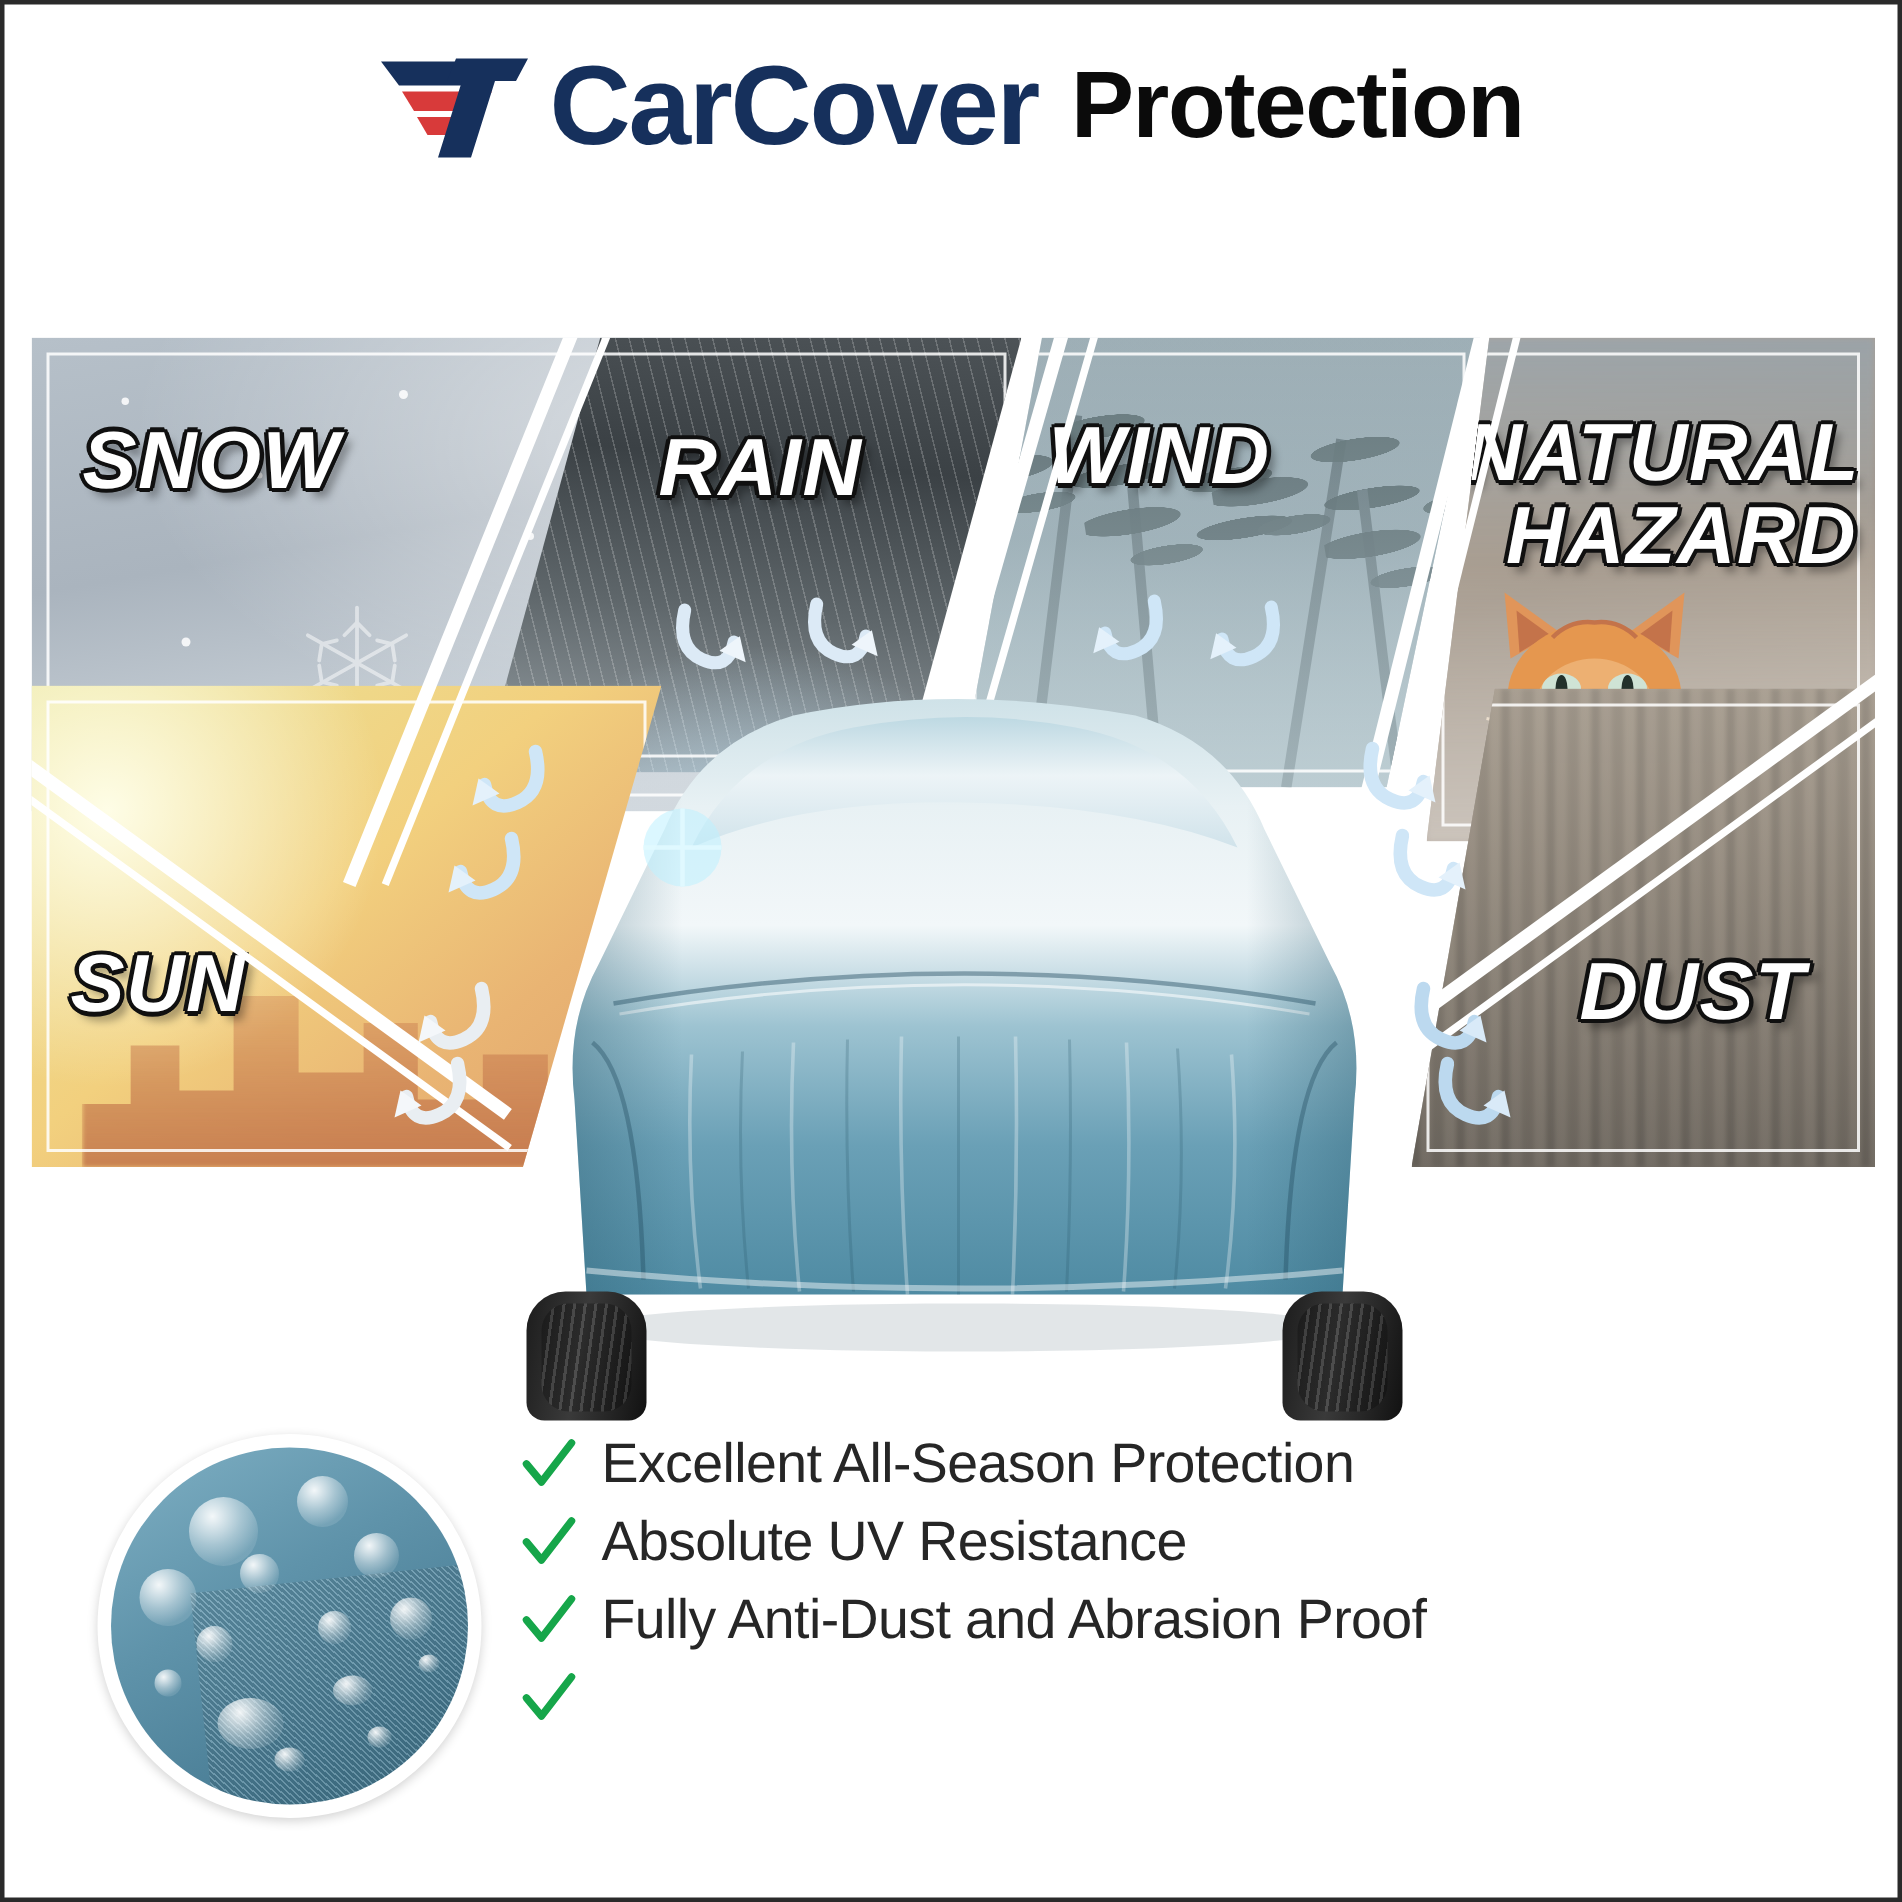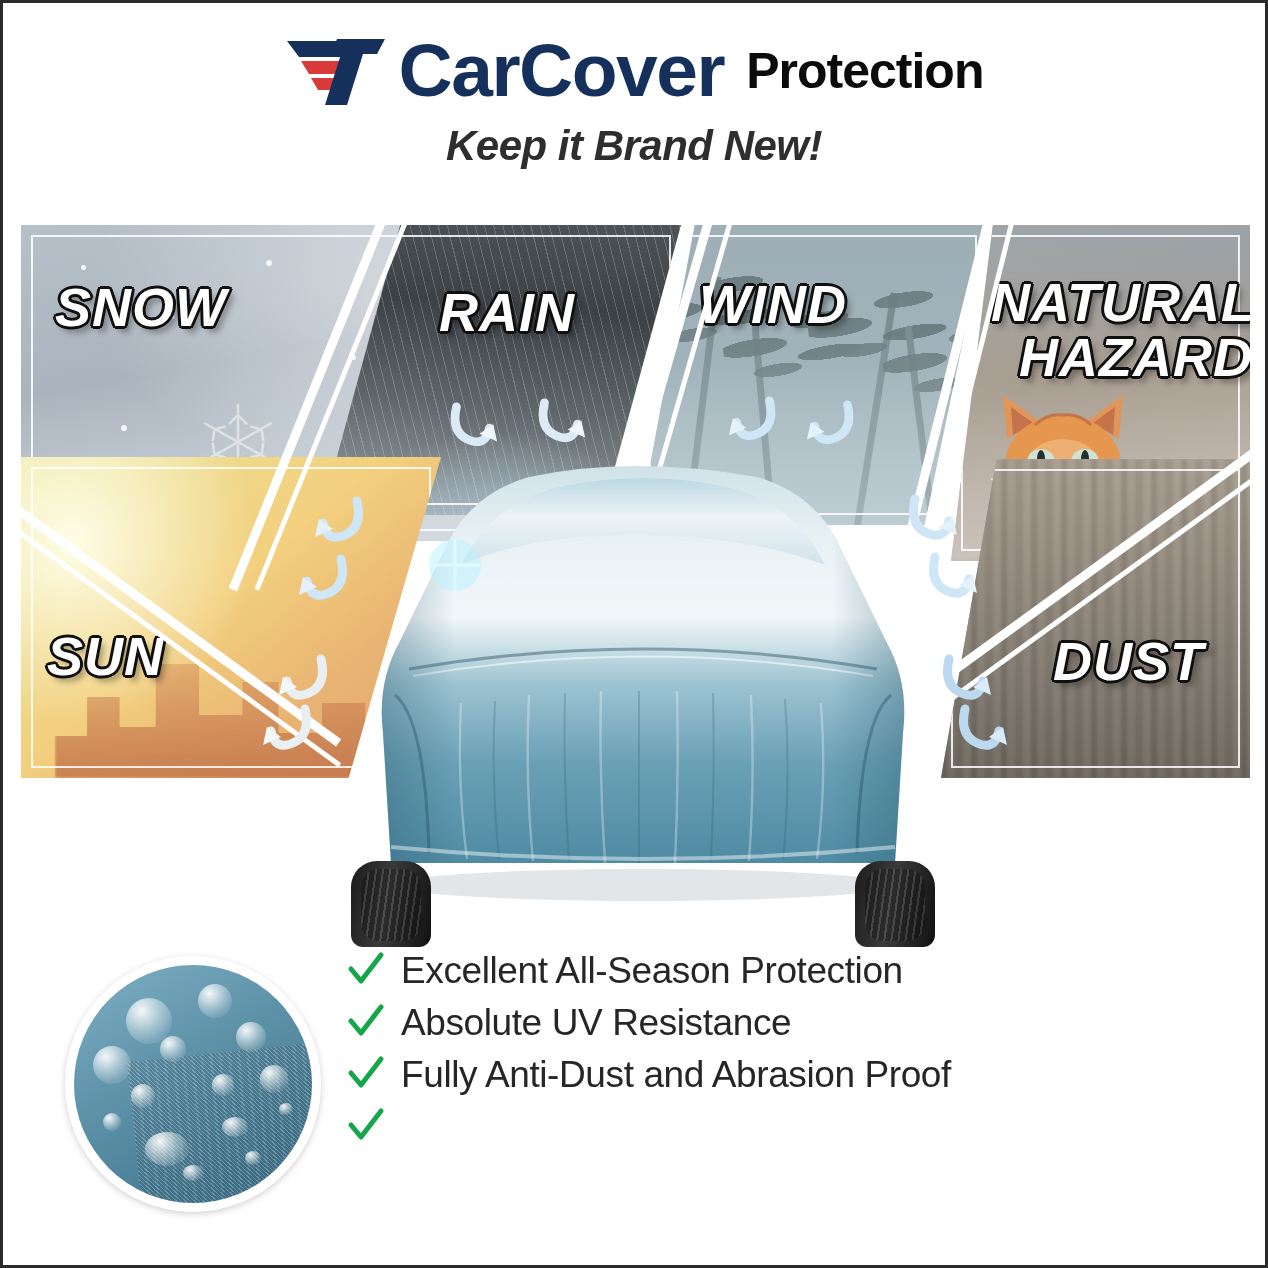--- a/index.html
+++ b/index.html
@@ -28,21 +28,21 @@
   #brand-row {
     display: flex; align-items: center; justify-content: center;
     gap: 6px;
   }
   #logo-mark { width: 108px; height: 72px; display: block; flex: none; }
   #brand-name {
     font-size: 75px; font-weight: 700; color: #16305c;
     letter-spacing: -1.5px; line-height: 1;
   }
   #headline-word {
-    font-size: 50px; font-weight: 700; color: #0b0b0b;
+    font-size: 63px; font-weight: 700; color: #0b0b0b;
     letter-spacing: -1px; line-height: 1; margin-left: 16px;
   }
   #tagline {
     margin-top: 14px;
     font-size: 42px; font-style: italic; font-weight: 600;
     color: #2e2e2e; letter-spacing: -0.5px;
   }
 
   
   #collage {
@@ -156,21 +156,21 @@
     left: 930px; top: 0; width: 299px; height: 336px;
     background: linear-gradient(165deg, #b3a79c 0%, #9f938a 45%, #cfc6bd 100%);
     clip-path: polygon(14% 0, 100% 0, 100% 100%, 0 100%);
   }
   #panel-hazard .blurbg {
     position: absolute; inset: 0;
     background:
       linear-gradient(180deg, rgba(150,165,175,.75) 0%, rgba(175,165,150,.55) 45%, rgba(205,198,190,.85) 100%);
     filter: blur(2px);
   }
-  #panel-hazard .plabel { left: 40px; top: 50px; text-align: right; width: 262px; }
+  #panel-hazard .plabel { left: 25px; top: 50px; text-align: right; width: 262px; }
   #cat { position: absolute; left: 22px; top: 158px; width: 180px; height: 185px; }
 
   
   #panel-sun {
     left: 0; top: 232px; width: 420px; height: 321px;
     background:
       radial-gradient(circle at 12% 26%, rgba(255,255,235,.95), rgba(255,255,235,0) 42%),
       linear-gradient(140deg, #eae49a 0%, #f2d07e 45%, #e9b473 72%, #dfa26a 100%);
     clip-path: polygon(0 0, 100% 0, 78% 100%, 0 100%);
   }
@@ -269,21 +269,21 @@
   }
   .bead {
     position: absolute; border-radius: 50%;
     background: radial-gradient(circle at 34% 28%,
       rgba(255,255,255,.92), rgba(255,255,255,.42) 42%, rgba(255,255,255,.12) 72%);
   }
   #features {
     flex: 1; margin-left: 26px; margin-top: 12px;
   }
   .feature {
-    display: flex; align-items: flex-start; gap: 16px;
+    display: flex; align-items: center; gap: 16px;
     height: 52px;
   }
   .check { width: 38px; height: 38px; flex: none; display: block; }
   .feature-text {
     font-size: 37px; color: #262626; font-weight: 400;
     letter-spacing: -0.4px; white-space: nowrap;
   }
 </style>
 </head>
 <body>
@@ -294,21 +294,20 @@
     <div id="brand-row">
       <svg id="logo-mark" viewBox="0 0 108 72">
         <path d="M2 6 L84 6 L74 22 L14 22 Z" fill="#16305c"></path>
         <path d="M16 26 L76 26 L68 39 L24 39 Z" fill="#d83a3a"></path>
         <path d="M26 43 L70 43 L63 55 L33 55 Z" fill="#d83a3a"></path>
         <path d="M52 4 L100 4 L92 19 L78 19 L62 70 L40 70 L56 19 L46 19 Z" fill="#16305c"></path>
       </svg>
       <span id="brand-name">CarCover</span>
       <span id="headline-word">Protection</span>
     </div>
-    <div id="tagline">Keep it Brand New!</div>
   </div>
 
   <div id="collage">
 
     <div class="panel" id="panel-snow">
       <div class="mountain"></div>
       <div class="flake" style="left:60px;  top:40px;  width:5px;  height:5px;"></div>
       <div class="flake" style="left:150px; top:90px;  width:4px;  height:4px;"></div>
       <div class="flake" style="left:245px; top:35px;  width:6px;  height:6px;"></div>
       <div class="flake" style="left:330px; top:130px; width:5px;  height:5px;"></div>

